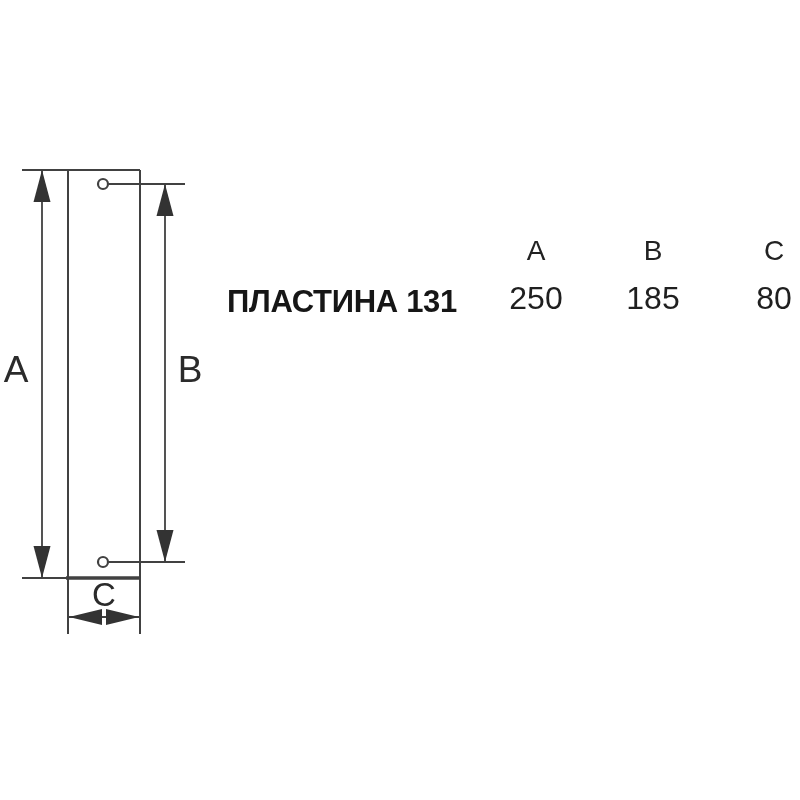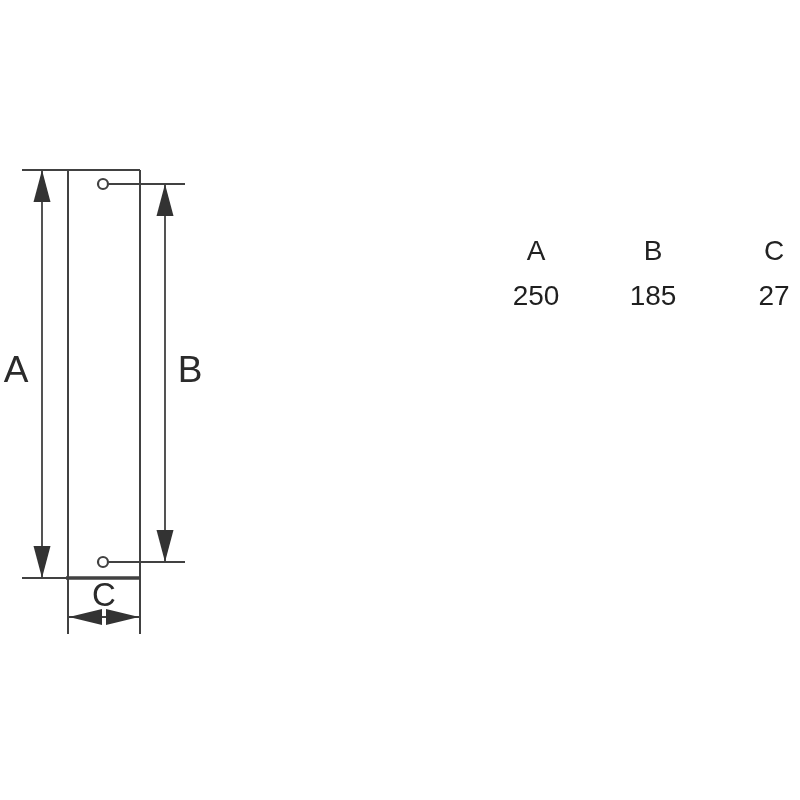--- a/index.html
+++ b/index.html
@@ -48,21 +48,21 @@
     transform: translateX(-50%);
     font-size: 28px;
     line-height: 1;
     color: #222222;
     white-space: nowrap;
   }
   .col-value {
     position: absolute;
     top: 282px;
     transform: translateX(-50%);
-    font-size: 28px;
+    font-size: 32px;
     line-height: 1;
     color: #1f1f1f;
     white-space: nowrap;
   }
   .hdr-a, .val-a { left: 536px; }
   .hdr-b, .val-b { left: 653px; }
   .hdr-c, .val-c { left: 774px; }
 </style>
 </head>
 <body>
@@ -101,22 +101,23 @@
       <line x1="69" y1="617" x2="139" y2="617" stroke="#414141" stroke-width="1.8"></line>
       <polygon points="69,617 102,609 102,625" fill="#333333"></polygon>
       <polygon points="139,617 106,609 106,625" fill="#333333"></polygon>
     </g>
 
     <text class="dim-label-ab" x="16" y="382" text-anchor="middle">A</text>
     <text class="dim-label-ab" x="190" y="382" text-anchor="middle">B</text>
     <text class="dim-label-c" x="104" y="606" text-anchor="middle">C</text>
   </svg>
 
+  <div class="product-name">ПЛАСТИНА 131</div>
 
   <div class="col-header hdr-a">A</div>
   <div class="col-header hdr-b">B</div>
   <div class="col-header hdr-c">C</div>
 
   <div class="col-value val-a">250</div>
   <div class="col-value val-b">185</div>
-  <div class="col-value val-c">27</div>
+  <div class="col-value val-c">80</div>
 
 </div>
 
 </body></html>

